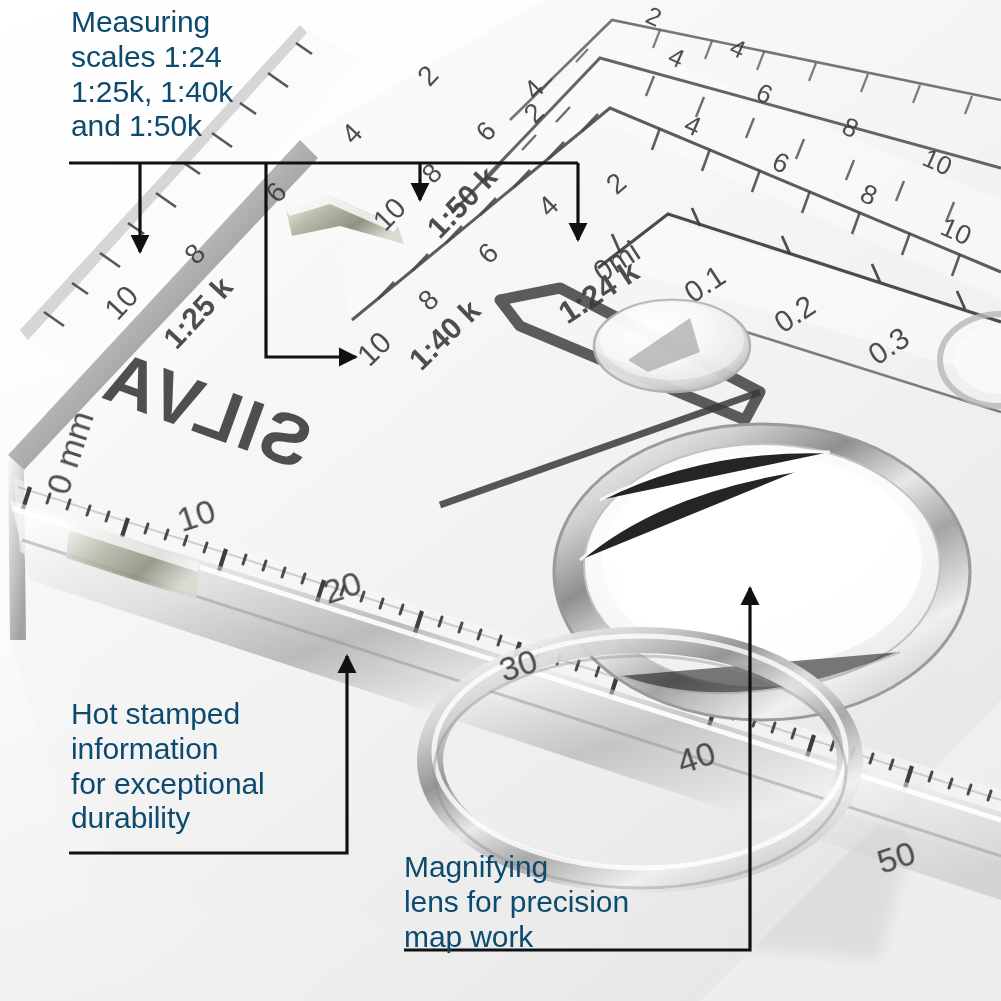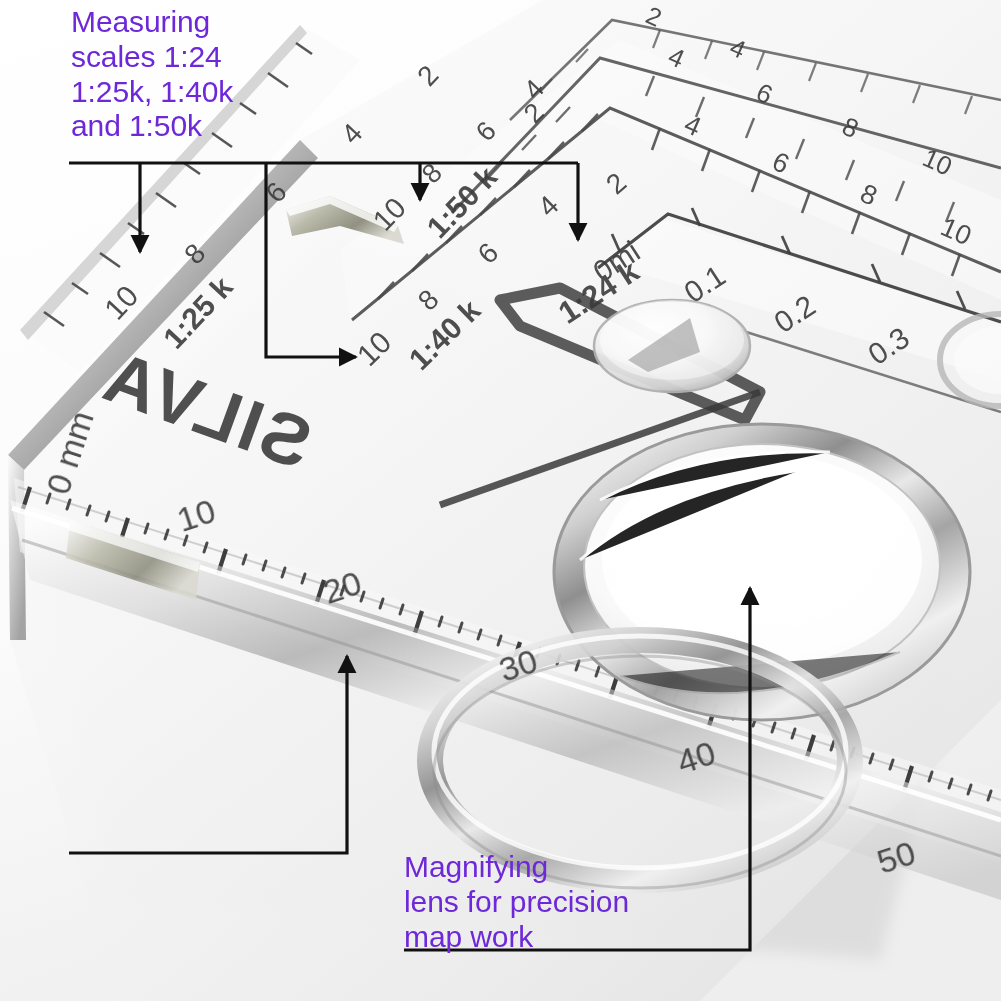--- a/index.html
+++ b/index.html
@@ -15,21 +15,21 @@
     background:#ffffff;
   }
 
   
   #photo{position:absolute;inset:0;}
   .photo-svg{position:absolute;inset:0;width:1001px;height:1001px;}
 
   
   .callout{
     position:absolute;
-    color:#6d28d9;
+    color:#0c4a6e;
     font-size:30px;
     line-height:1.16;
     letter-spacing:-0.1px;
     white-space:pre-line;
     font-weight:400;
   }
   #callout-scales{left:71px;top:5px;}
   #callout-hotstamp{left:71px;top:697px;}
   #callout-lens{left:404px;top:850px;}
 
@@ -469,18 +469,22 @@
 
       <path d="M404,950 L750,950 L750,588" marker-end="url(#arrow)"></path>
     </g>
   </svg>
 
   <div class="callout" id="callout-scales">Measuring
 scales 1:24
 1:25k, 1:40k
 and 1:50k</div>
 
+  <div class="callout" id="callout-hotstamp">Hot stamped
+information
+for exceptional
+durability</div>
 
   <div class="callout" id="callout-lens">Magnifying
 lens for precision
 map work</div>
 
 </div>
 
 </body></html>

